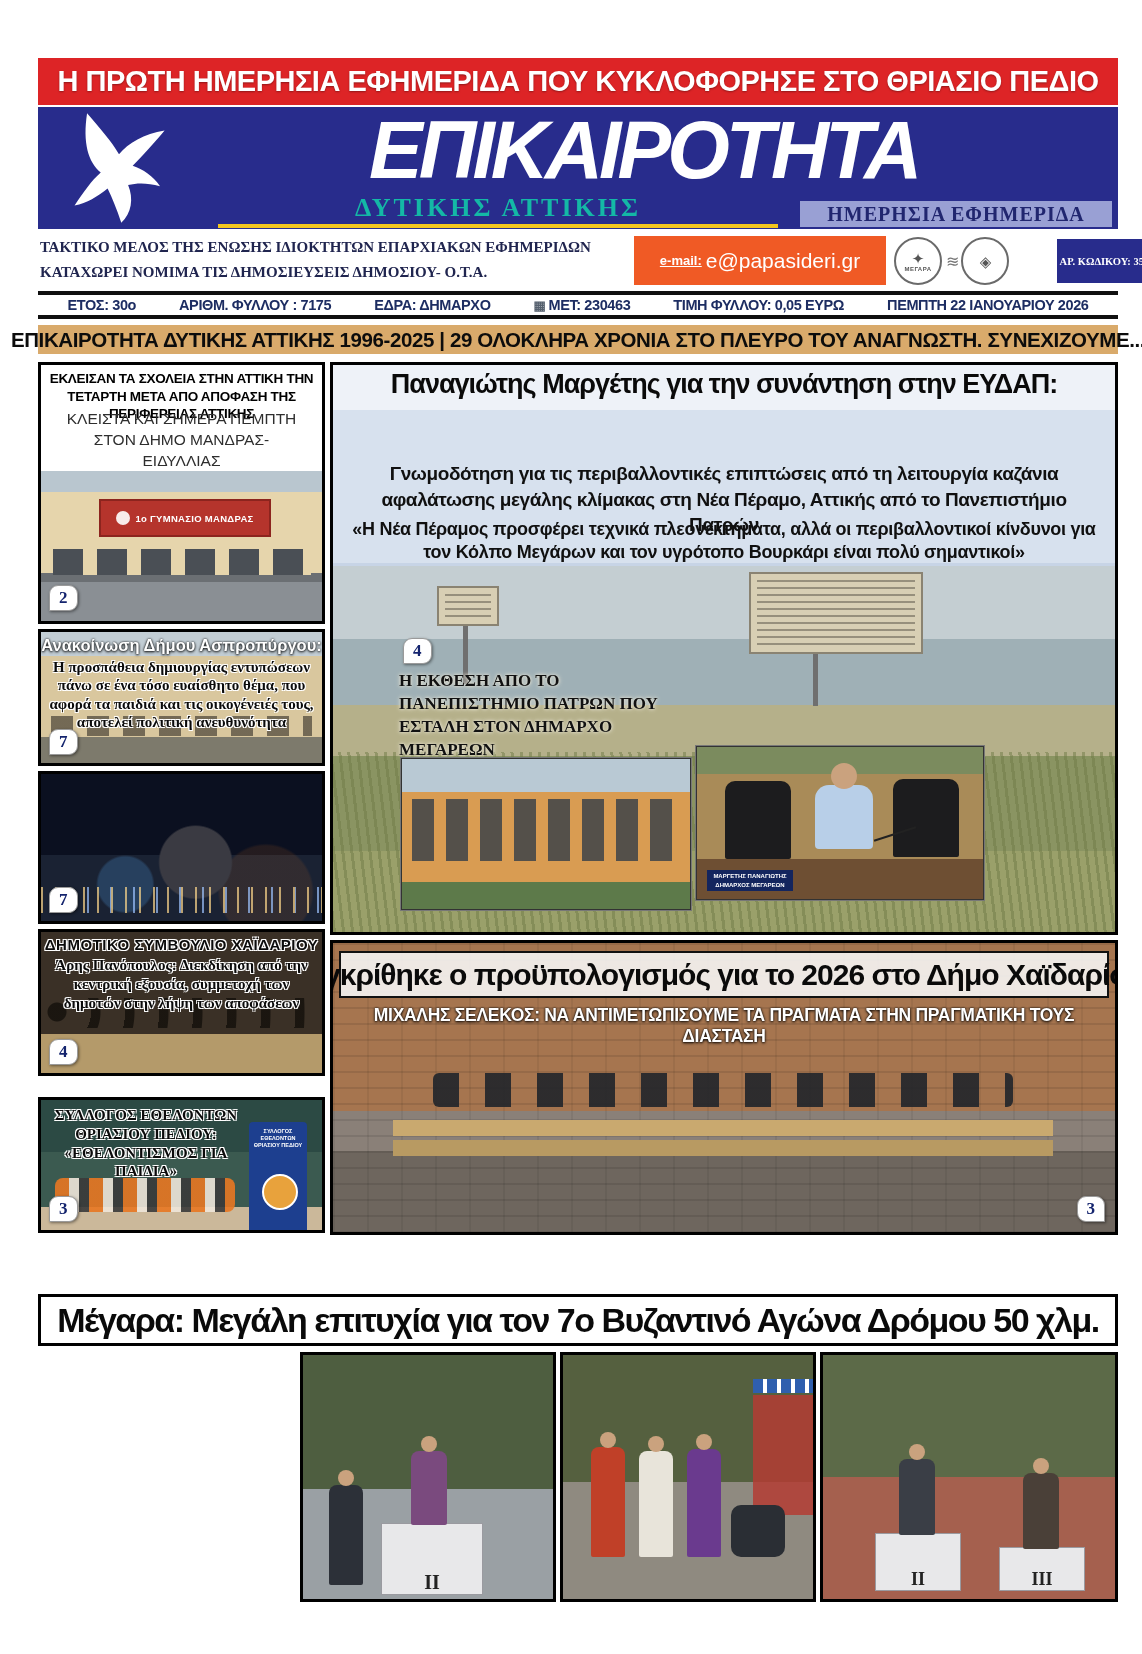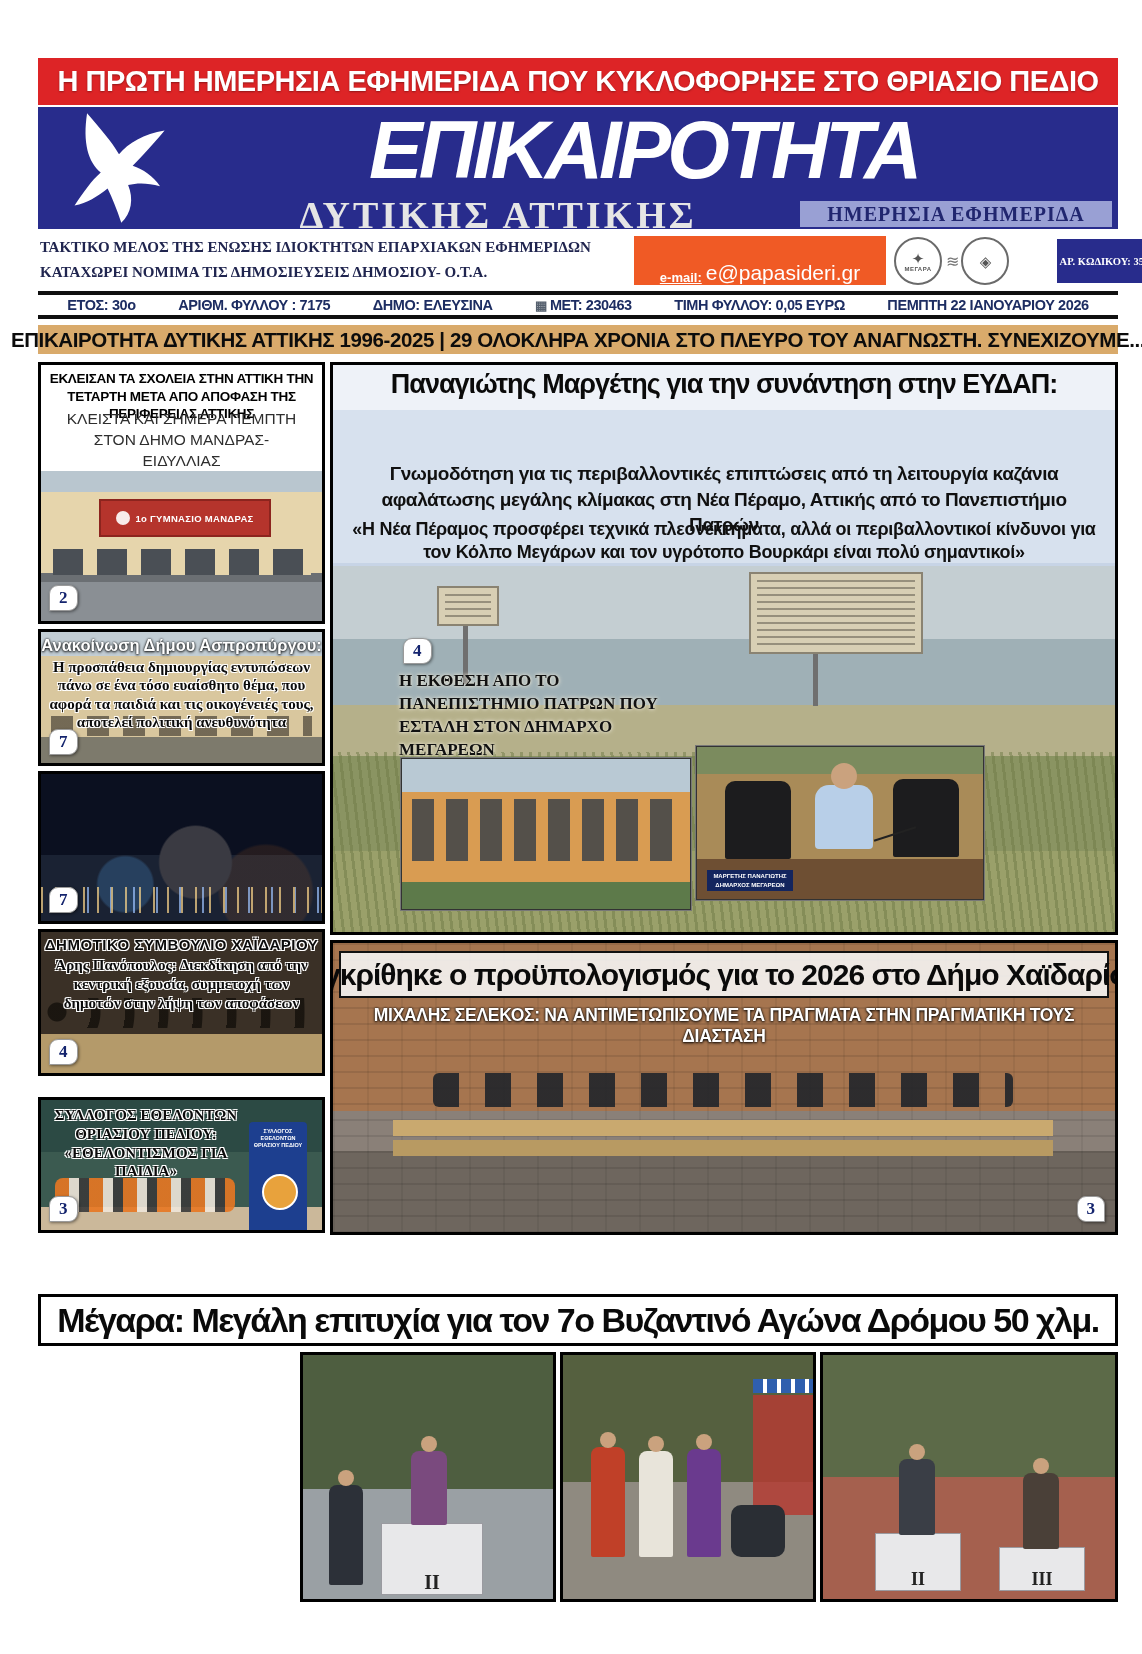--- a/index.html
+++ b/index.html
@@ -11,33 +11,33 @@
   .red-banner{left:38px;top:58px;width:1080px;height:47px;background:#dd2426;
     display:flex;align-items:center;justify-content:center;}
   .red-banner span{color:#fff;font-weight:bold;font-size:29px;letter-spacing:-.5px;
     text-shadow:0 1px 2px rgba(0,0,0,.35);}
 
   
   .masthead{left:38px;top:107px;width:1080px;height:122px;background:#282c8c;}
   .mast-title{left:150px;top:-4px;width:930px;text-align:center;color:#fff;
     font-size:82px;font-weight:bold;font-style:italic;letter-spacing:-4px;
     transform:scaleX(.98);transform-origin:left center;white-space:nowrap;}
-  .mast-sub{left:180px;top:86px;width:560px;text-align:center;color:#e5e5e5;
-    font-family:"Liberation Serif",serif;font-weight:bold;font-size:38px;letter-spacing:3px;
+  .mast-sub{left:180px;top:86px;width:560px;text-align:center;color:#14b8a6;
+    font-family:"Liberation Serif",serif;font-weight:bold;font-size:26px;letter-spacing:3px;
     border-bottom:4px solid #f3c61e;padding-bottom:1px;white-space:nowrap;}
   .mast-tag{left:762px;top:94px;width:312px;height:26px;background:#99a0d4;
     display:flex;align-items:center;justify-content:center;color:#21266f;
     font-family:"Liberation Serif",serif;font-weight:bold;font-size:20px;letter-spacing:1px;}
 
   
   .info-row{left:38px;top:229px;width:1080px;height:62px;background:#fff;}
   .member{left:2px;top:6px;width:590px;color:#20254f;
     font-family:"Liberation Serif",serif;font-weight:bold;font-size:15px;line-height:1.65;}
   .email-box{left:596px;top:7px;width:252px;height:49px;background:#f05a25;
-    display:flex;align-items:flex-end;justify-content:center;gap:4px;}
+    display:flex;align-items:center;justify-content:center;gap:4px;}
   .email-label{color:#fff;font-size:13px;font-weight:bold;text-decoration:underline;}
   .email-addr{color:#fff;font-size:21px;}
   .stamps{left:856px;top:8px;width:118px;height:48px;display:flex;align-items:center;gap:4px;}
   .stamp{width:44px;height:44px;border:2px solid #6a6a6a;border-radius:50%;
     display:flex;align-items:center;justify-content:center;flex-direction:column;color:#555;}
   .stamp .s-txt{font-size:6px;font-weight:bold;letter-spacing:.5px;}
   .stamp .s-gl{font-size:15px;line-height:1;}
   .wavy{color:#777;font-size:16px;letter-spacing:-2px;}
   .code-box{left:978px;top:10px;width:100px;height:44px;background:#282c8c;
     display:flex;align-items:center;justify-content:center;text-align:center;
@@ -232,21 +232,21 @@
       <div class="stamp">
         <span class="s-gl">◈</span>
       </div>
     </div>
     <div class="abs code-box">ΑΡ. ΚΩΔΙΚΟΥ: 3559</div>
   </div>
 
   <div class="abs meta-bar">
     <span class="mi">ΕΤΟΣ: 30ο</span>
     <span class="mi">ΑΡΙΘΜ. ΦΥΛΛΟΥ : 7175</span>
-    <span class="mi">ΔΗΜΟ: ΕΛΕΥΣΙΝΑ</span>
+    <span class="mi">ΕΔΡΑ: ΔΗΜΑΡΧΟ</span>
     <span class="mi">
       <span class="met-icon">▦</span><span>ΜΕΤ: 230463</span>
     </span>
     <span class="mi">ΤΙΜΗ ΦΥΛΛΟΥ: 0,05 ΕΥΡΩ</span>
     <span class="mi">ΠΕΜΠΤΗ 22 ΙΑΝΟΥΑΡΙΟΥ 2026</span>
   </div>
 
   <div class="abs tan-strip">
     <span>ΕΠΙΚΑΙΡΟΤΗΤΑ ΔΥΤΙΚΗΣ ΑΤΤΙΚΗΣ 1996-2025 | 29 ΟΛΟΚΛΗΡΑ ΧΡΟΝΙΑ ΣΤΟ ΠΛΕΥΡΟ ΤΟΥ ΑΝΑΓΝΩΣΤΗ. ΣΥΝΕΧΙΖΟΥΜΕ...</span>
   </div>

